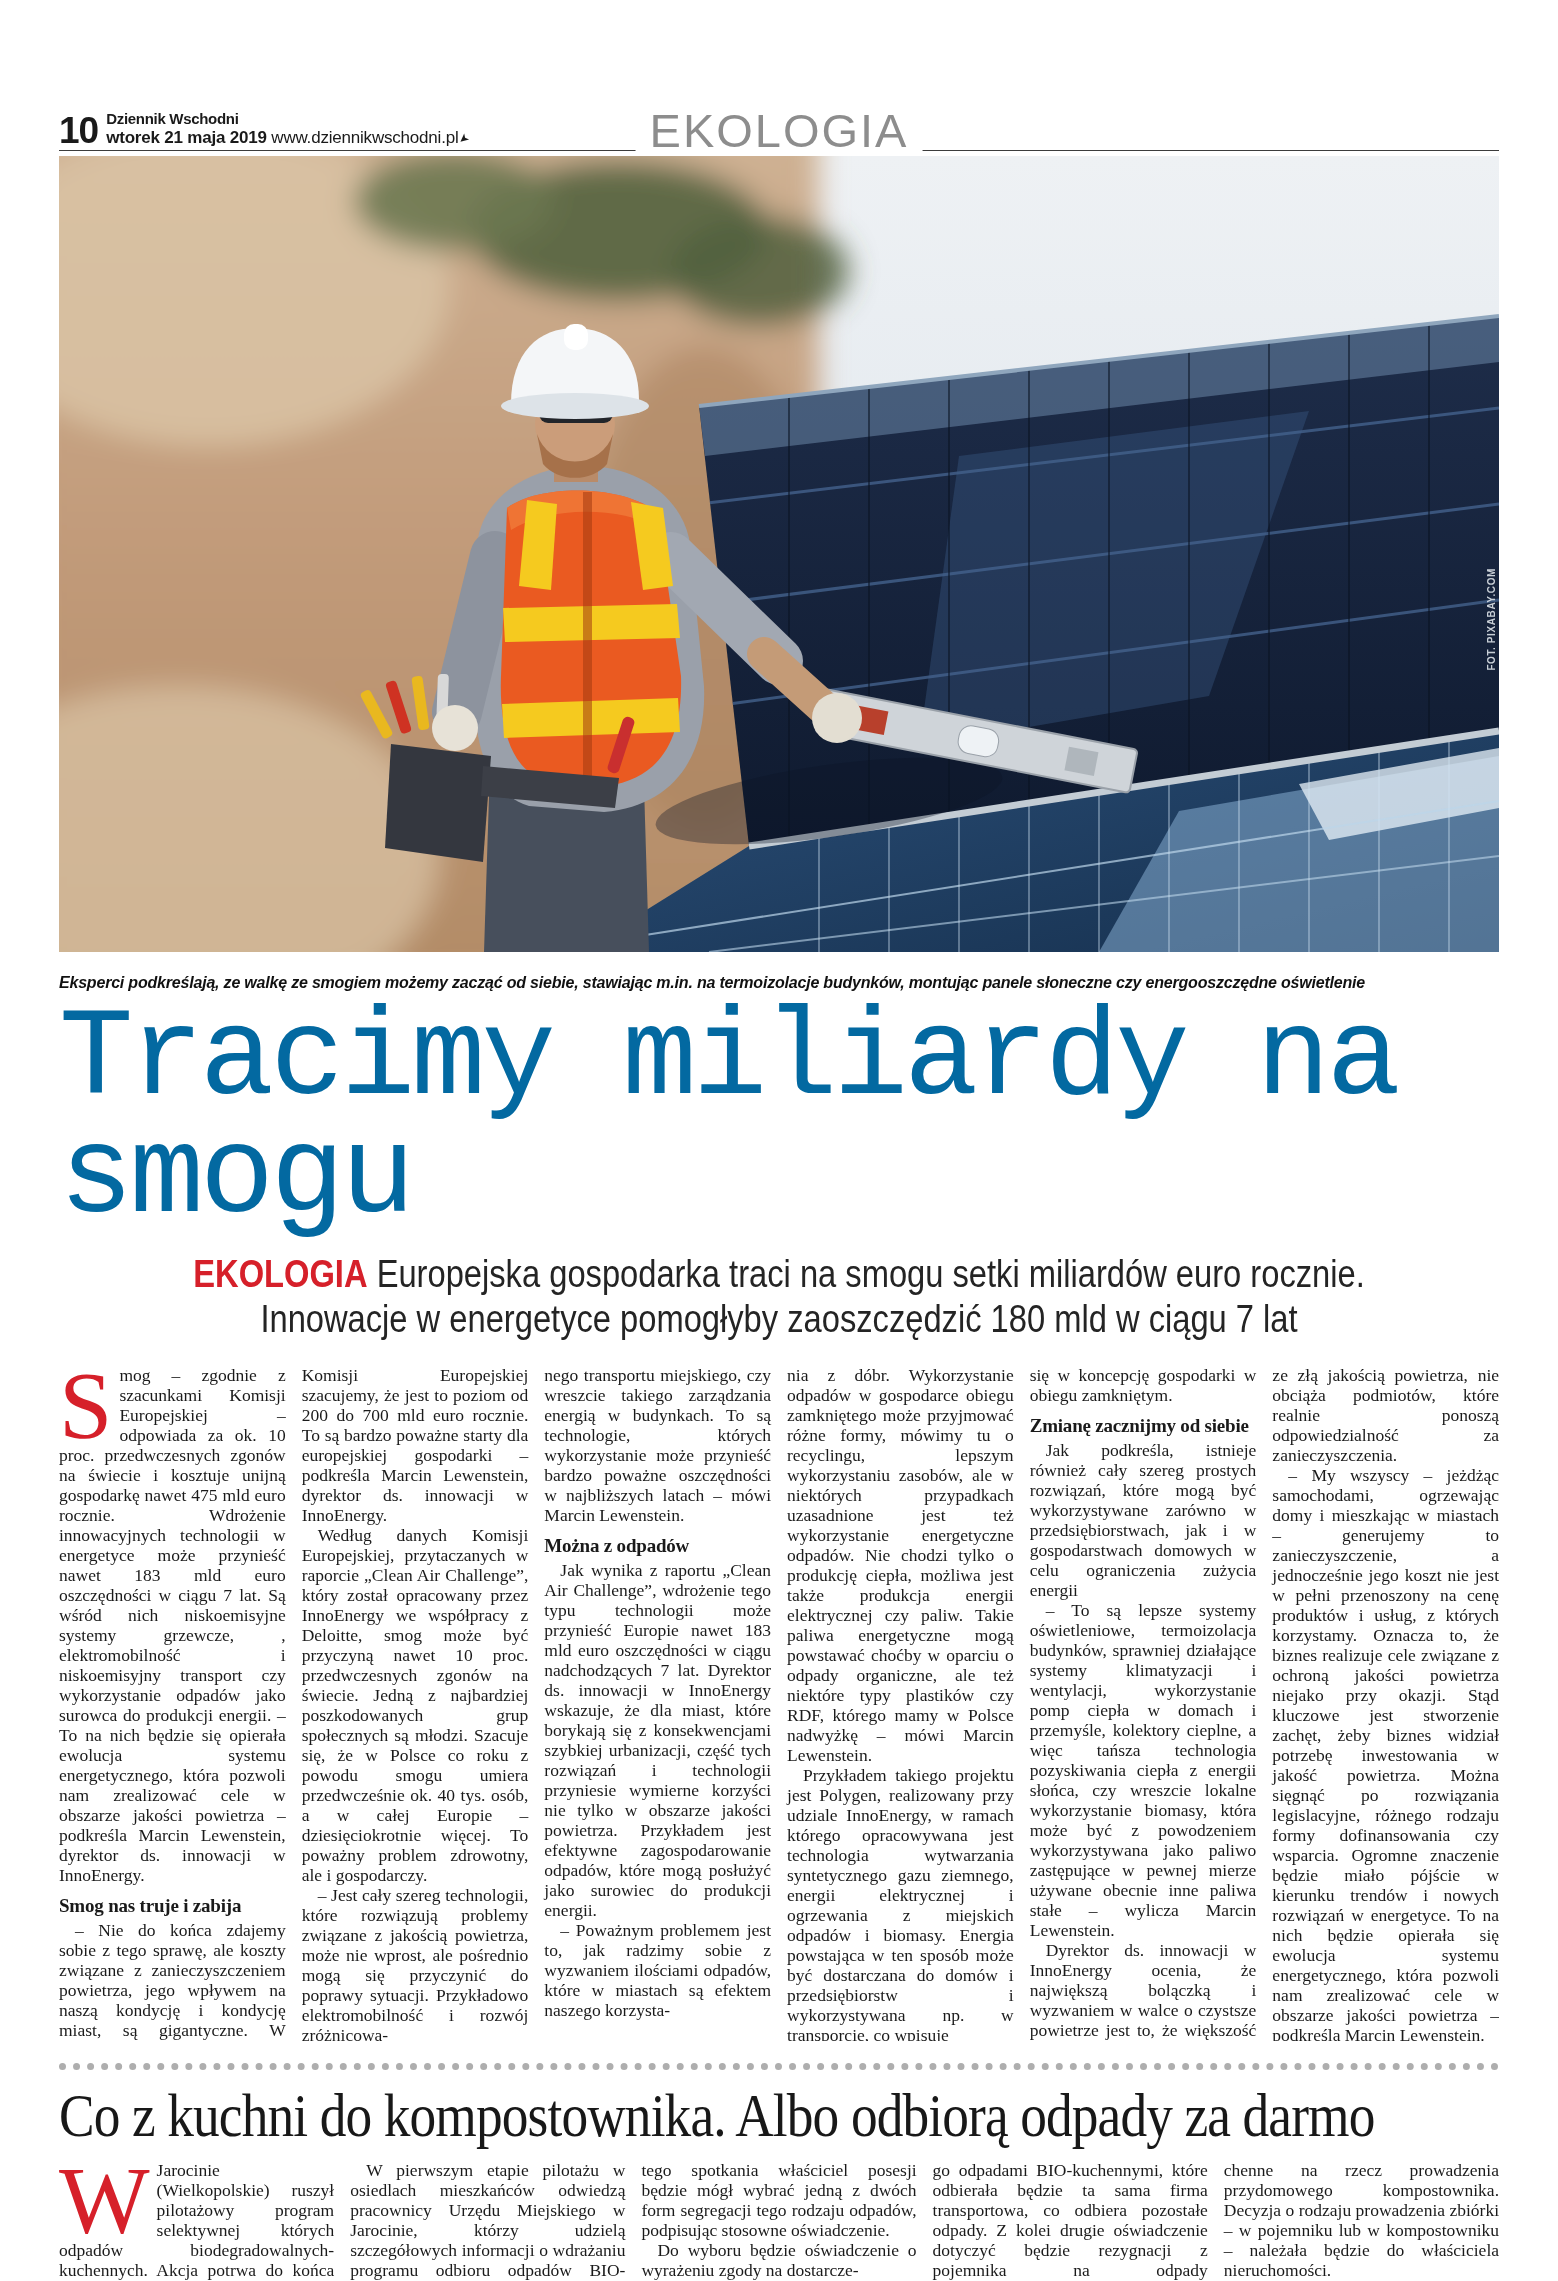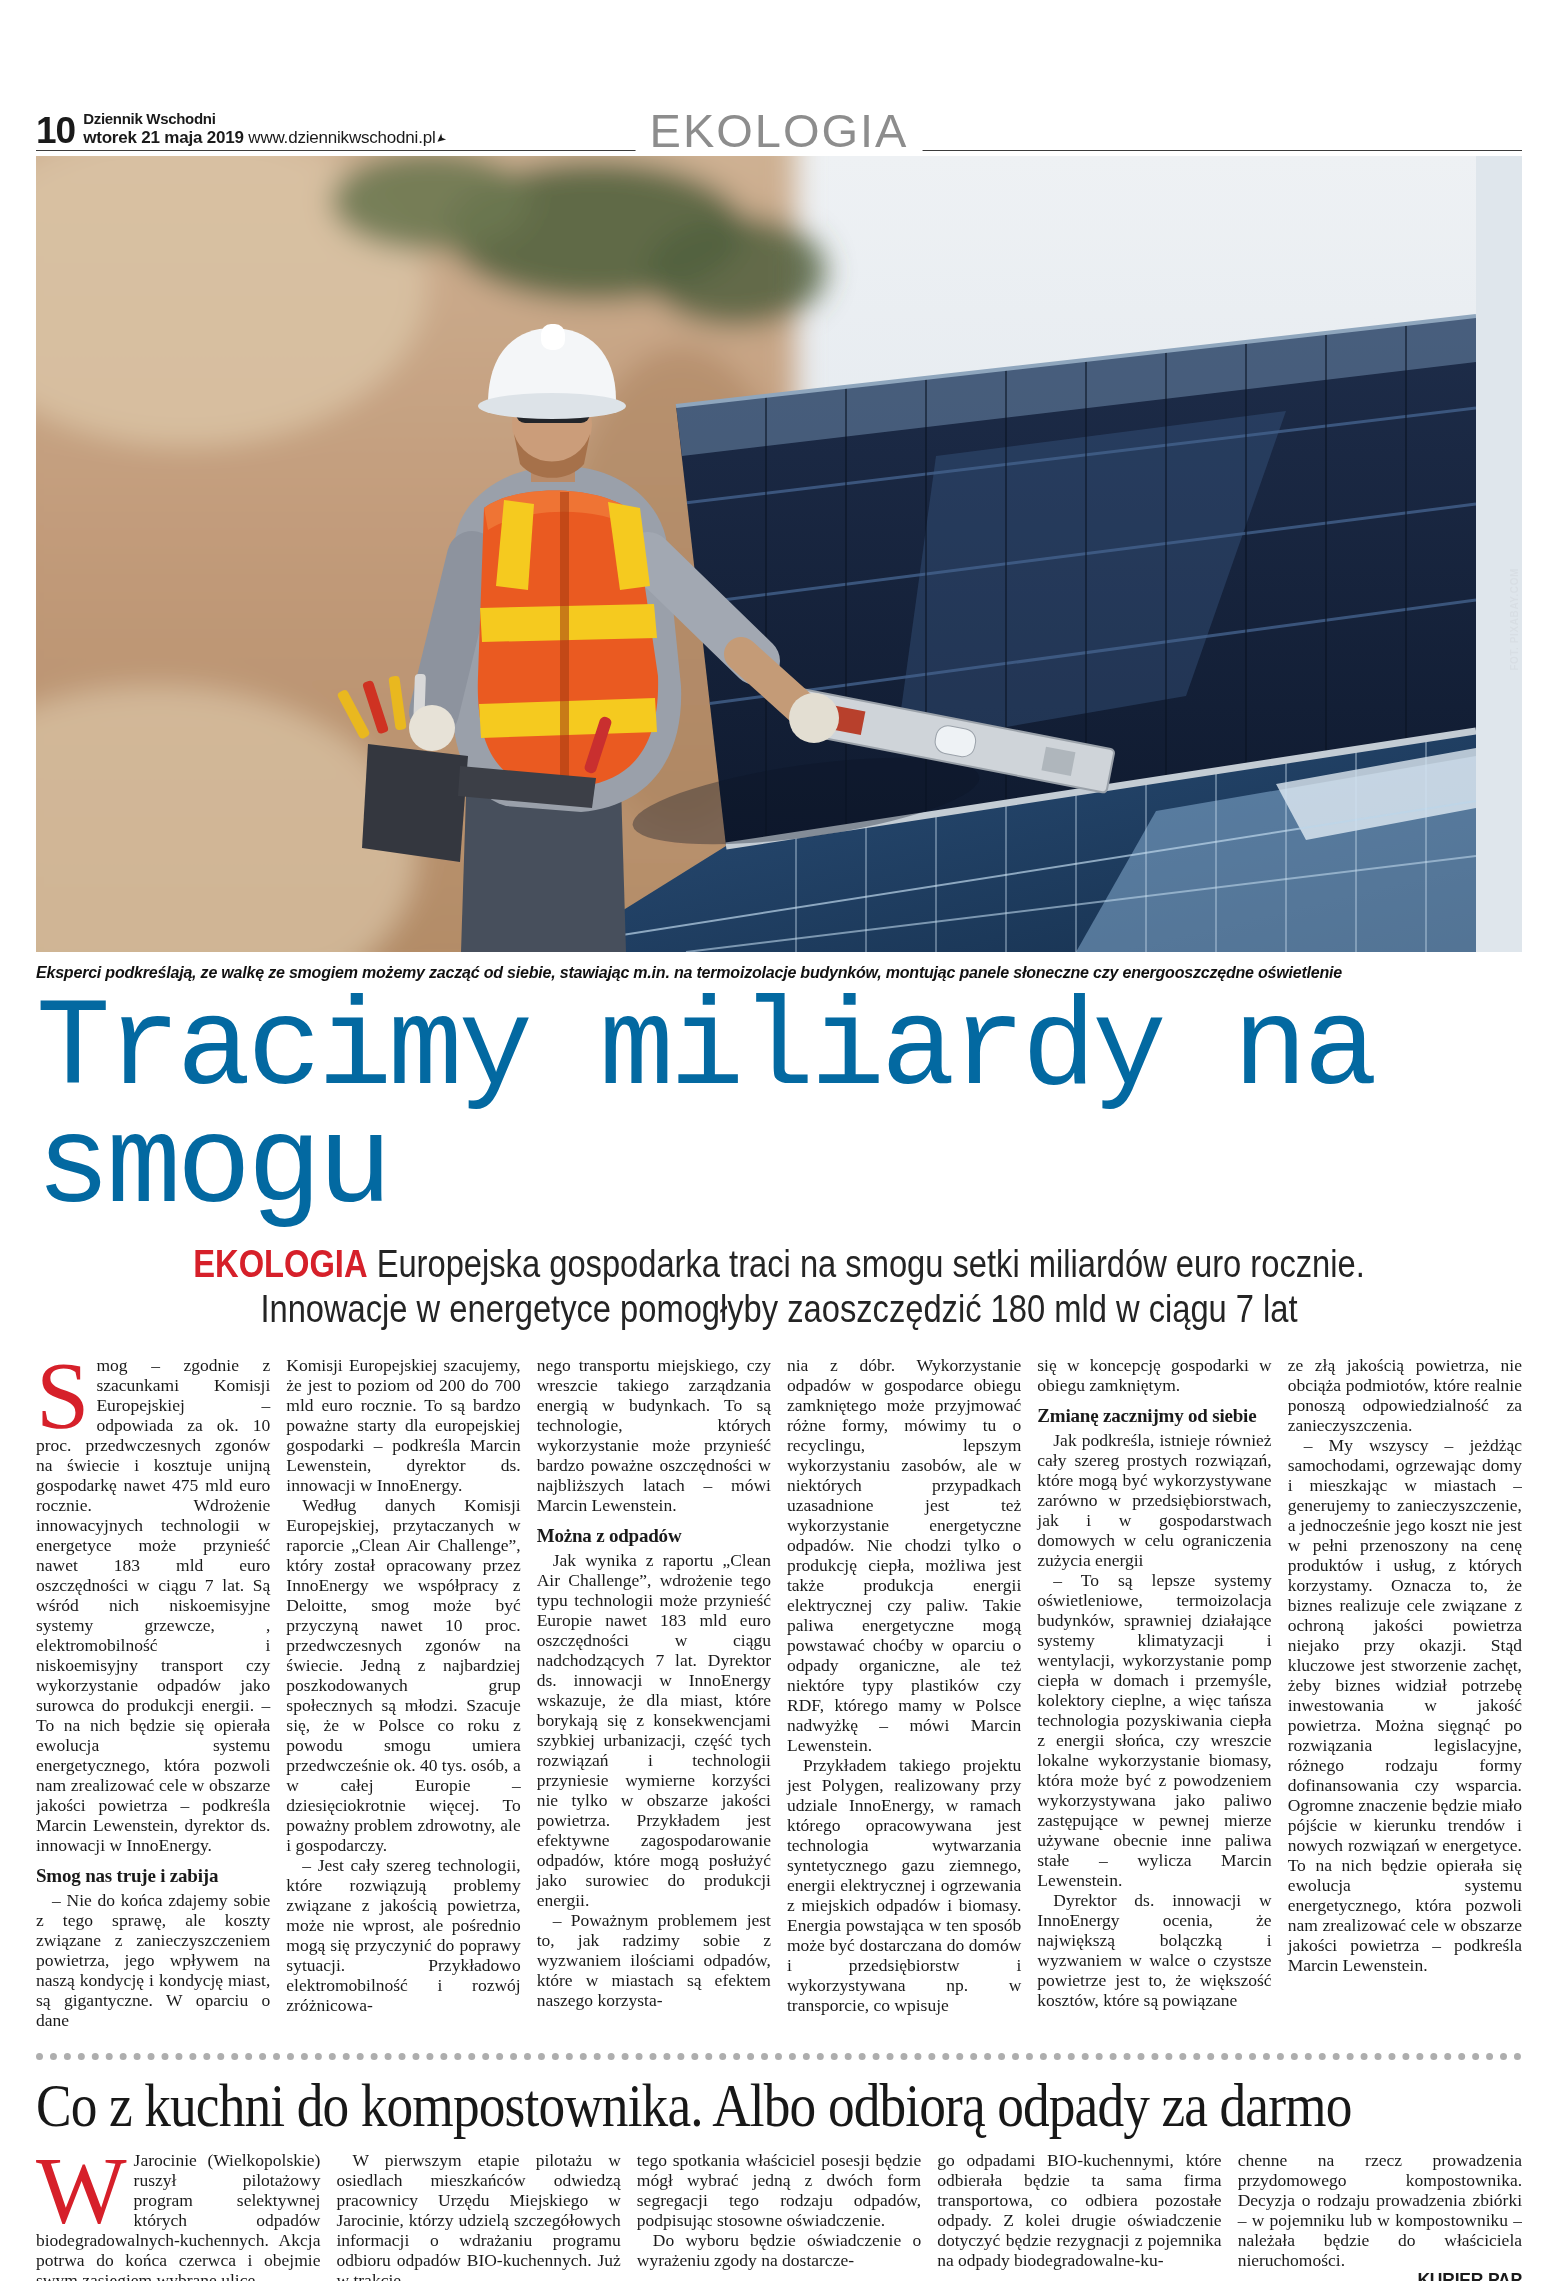--- a/index.html
+++ b/index.html
@@ -1,18 +1,18 @@
 <!DOCTYPE html>
 <html lang="pl"><head>
 <meta charset="utf-8">
 <style>
   html,body{margin:0;padding:0;background:#ffffff;}
   body{width:1558px;height:2281px;position:relative;overflow:hidden;
        font-family:"Liberation Serif",serif;color:#1a1a1a;}
-  .page{position:absolute;inset:0;padding:0 36px;box-sizing:border-box;}
+  .page{position:absolute;inset:0;padding:0 59px;box-sizing:border-box;}
 
   
   .masthead{position:relative;margin-top:56px;height:94px;border-bottom:1.5px solid #3c3c3c;}
   .mast-left{position:absolute;left:0;bottom:4px;display:flex;align-items:flex-end;gap:8px;
              font-family:"Liberation Sans",sans-serif;}
   .pagenum{font-size:37px;font-weight:bold;line-height:.8;letter-spacing:-1px;}
   .mast-txt{line-height:1;}
   .paper{font-size:15px;font-weight:bold;letter-spacing:-.3px;}
   .dateline{font-size:17px;margin-top:3px;letter-spacing:-.2px;}
   .dateline b{font-weight:bold;}
@@ -21,21 +21,21 @@
   .section-title{position:absolute;left:50%;bottom:-4px;transform:translateX(-50%);
      font-family:"Liberation Sans",sans-serif;font-size:47px;color:#8d8d8d;
      letter-spacing:2px;line-height:1;background:#fff;padding:0 14px;}
 
   
   .photo{position:relative;margin-top:5px;height:796px;overflow:hidden;background:#dfe6ec;}
   .photo svg{display:block;}
   .credit{position:absolute;right:2px;top:412px;writing-mode:vertical-rl;transform:rotate(180deg);
       font-family:"Liberation Sans",sans-serif;font-size:10px;font-weight:bold;
       color:#d8dee4;letter-spacing:.6px;opacity:.92;}
-  .caption{margin:11px 0 0;font-family:"Liberation Sans",sans-serif;
+  .caption{margin:21px 0 0;font-family:"Liberation Sans",sans-serif;
       font-style:italic;font-weight:bold;font-size:16px;line-height:1.2;letter-spacing:-.2px;color:#111;}
 
   
   .headline{margin:10px 0 0;text-align:left;font-weight:normal;
       font-size:124px;line-height:.95;letter-spacing:-4px;color:#0369a1;
       font-family:Liberation Mono, monospace;}
   .lead{margin:14px 0 0;text-align:center;font-family:"Liberation Sans",sans-serif;
       font-size:38px;line-height:1.2;color:#242424;transform:scaleX(.86);transform-origin:center top;}
   .kicker{color:#d6202a;font-weight:bold;}
 

